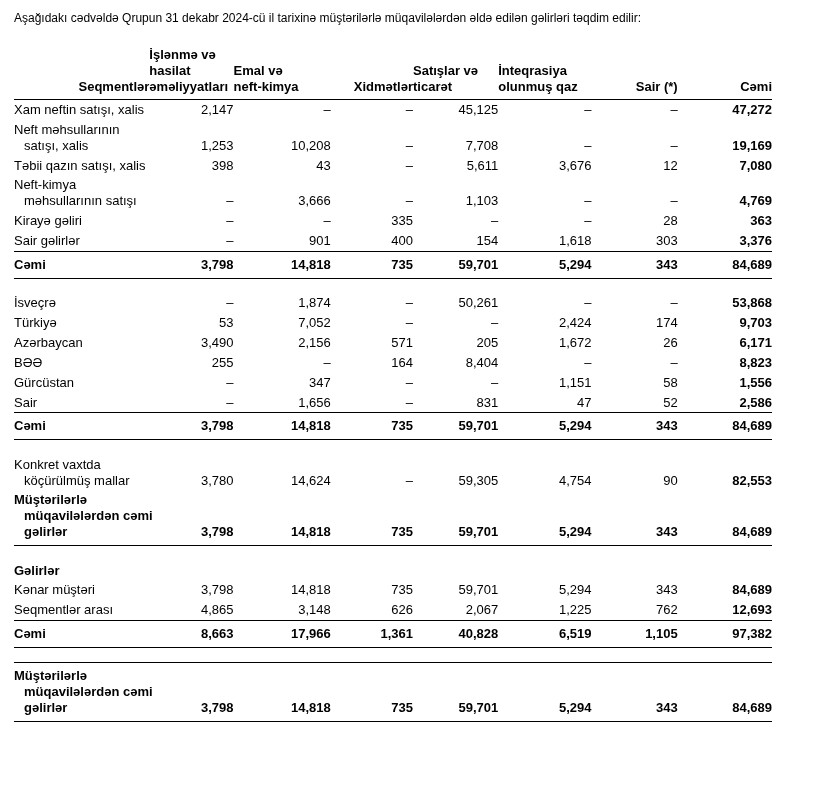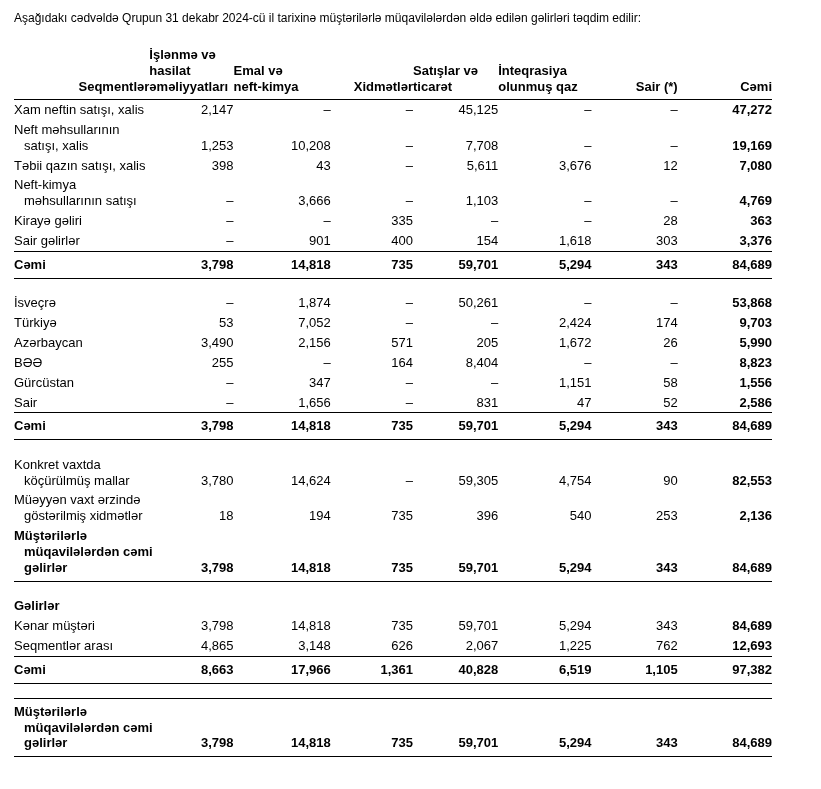--- a/index.html
+++ b/index.html
@@ -186,21 +186,21 @@
           <td class="num total-col">9,703</td>
         </tr>
         <tr>
           <td class="label-col">Azərbaycan</td>
           <td class="num">3,490</td>
           <td class="num">2,156</td>
           <td class="num">571</td>
           <td class="num">205</td>
           <td class="num">1,672</td>
           <td class="num">26</td>
-          <td class="num total-col">5,990</td>
+          <td class="num total-col">6,171</td>
         </tr>
         <tr>
           <td class="label-col">BƏƏ</td>
           <td class="num">255</td>
           <td class="num">–</td>
           <td class="num">164</td>
           <td class="num">8,404</td>
           <td class="num">–</td>
           <td class="num">–</td>
           <td class="num total-col">8,823</td>
@@ -241,31 +241,20 @@
         <tr>
           <td class="label-col">Konkret vaxtda
 köçürülmüş mallar</td>
           <td class="num">3,780</td>
           <td class="num">14,624</td>
           <td class="num">–</td>
           <td class="num">59,305</td>
           <td class="num">4,754</td>
           <td class="num">90</td>
           <td class="num total-col">82,553</td>
-        </tr>
-        <tr>
-          <td class="label-col">Müəyyən vaxt ərzində
-göstərilmiş xidmətlər</td>
-          <td class="num">18</td>
-          <td class="num">194</td>
-          <td class="num">735</td>
-          <td class="num">396</td>
-          <td class="num">540</td>
-          <td class="num">253</td>
-          <td class="num total-col">2,136</td>
         </tr>
         <tr class="bold bb">
           <td class="label-col">Müştərilərlə
 müqavilələrdən cəmi
 gəlirlər</td>
           <td class="num">3,798</td>
           <td class="num">14,818</td>
           <td class="num">735</td>
           <td class="num">59,701</td>
           <td class="num">5,294</td>

